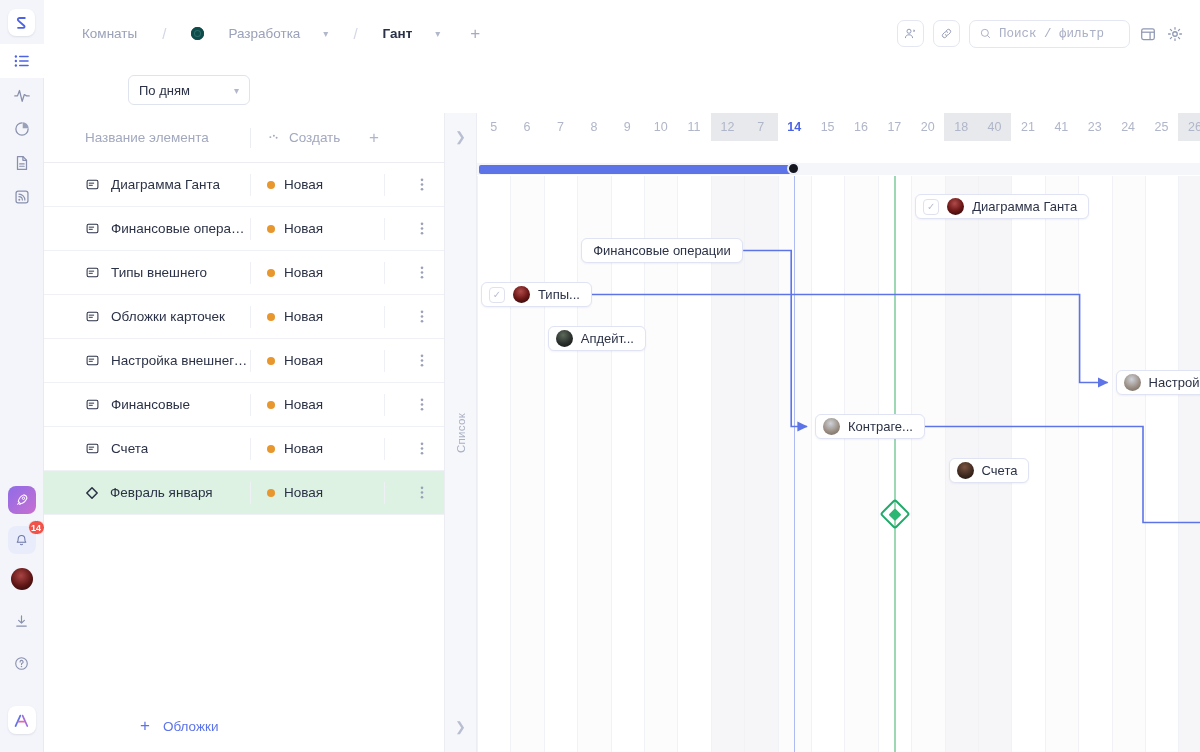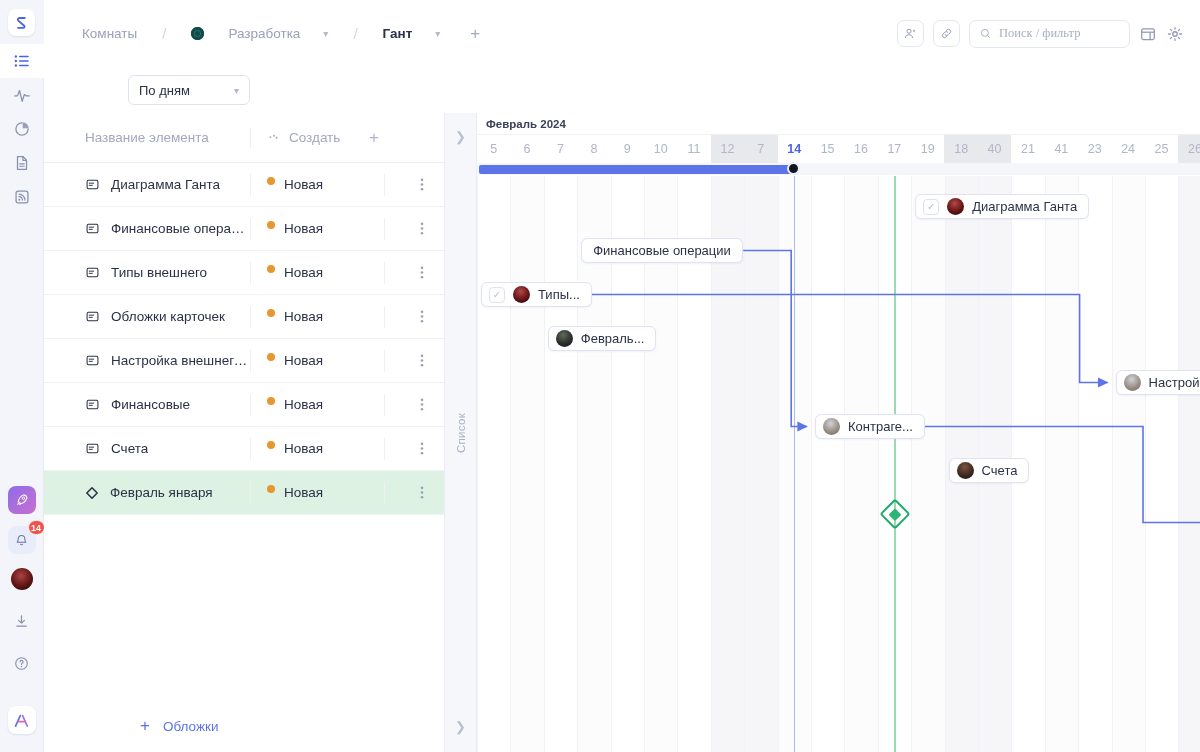--- a/index.html
+++ b/index.html
@@ -103,21 +103,21 @@
     display: flex; align-items: center; justify-content: center;
     color: #9098b4; cursor: pointer; background: #fff;
   }
   .search-box {
     width: 161px; height: 28px; border: 1px solid #e4e7f1; border-radius: 7px;
     display: flex; align-items: center; gap: 7px; padding: 0 9px;
     background: #fff;
   }
   .search-box input {
     border: none; outline: none; font-size: 12.5px; width: 120px;
-    font-family: Liberation Serif, serif; color: #ef4444; background: transparent;
+    font-family: Liberation Mono, monospace; color: #ef4444; background: transparent;
   }
   .search-box input::placeholder { color: #a9afc5; }
   .plain-icon { color: #9098b4; cursor: pointer; display:flex; align-items:center; }
 
   
   .scale-row { padding: 0 0 0 84px; height: 46px; display: flex; align-items: center; }
   .scale-sel {
     width: 122px; height: 30px; border: 1px solid #dfe3ee; border-radius: 6px;
     display: flex; align-items: center; padding: 0 10px; font-size: 13px;
     background:#fff; cursor: pointer;
@@ -149,21 +149,21 @@
   .trow.sel { background: #ddf2e2; }
   .tr-name { width: 165px; display: flex; align-items: center; gap: 11px; overflow: hidden; }
   .tr-name span {
     white-space: nowrap; overflow: hidden; text-overflow: ellipsis;
     color:#2b3247;
   }
   .ic-doc { color:#a8aec6; flex:none; display:flex; }
   .ic-dia { color:#2bb673; flex:none; display:flex; }
   .tr-div { width:1px; height:22px; background:#eff0f5; }
   .tr-status {
-    display:flex; gap:9px; padding-left:16px; width:118px;
+    display:flex; align-items:center; gap:9px; padding-left:16px; width:118px;
   }
   .sdot { width:8px; height:8px; border-radius:50%; background:#e8962e; flex:none; }
   .tr-kebab { margin-left: auto; width: 44px; display:flex; align-items:center; justify-content:center;
     color:#9aa1b9; cursor:pointer; letter-spacing:0; font-size:14px; }
   .tr-kdiv { width:1px; height:22px; background:#eff0f5; }
 
   .create-row {
     position: absolute; left:0; right:0; bottom: 0; height: 52px;
     display:flex; align-items:center; gap:13px; padding-left: 96px;
     color:#5c74e8; font-size:13.5px; cursor:pointer;
@@ -638,36 +638,35 @@
         </div>
       </div>
 
       <div class="split">
         <div class="split-chev t">❯</div>
         <div class="split-label">Список</div>
         <div class="split-chev b">❯</div>
       </div>
 
       <div class="gpane">
-        <div class="g-month">Февраль 2024</div>
         <div class="g-days" id="gdays">
             <div class="g-day">5</div>
             <div class="g-day">6</div>
             <div class="g-day">7</div>
             <div class="g-day">8</div>
             <div class="g-day">9</div>
             <div class="g-day">10</div>
             <div class="g-day">11</div>
             <div class="g-day we">12</div>
             <div class="g-day we">7</div>
             <div class="g-day today">14</div>
             <div class="g-day">15</div>
             <div class="g-day">16</div>
             <div class="g-day">17</div>
-            <div class="g-day">19</div>
+            <div class="g-day">20</div>
             <div class="g-day we">18</div>
             <div class="g-day we">40</div>
             <div class="g-day">21</div>
             <div class="g-day">41</div>
             <div class="g-day">23</div>
             <div class="g-day">24</div>
             <div class="g-day">25</div>
             <div class="g-day we">26</div>
           </div>
         <div class="g-progress">
@@ -739,21 +738,21 @@
             <div class="card plain" style="left: 104.2px; top: 62px;">
               <span>Финансовые операции</span>
             </div>
             <div class="card" style="left: 4px; top: 106px;">
               <span class="cbox">✓</span>
               <span class="cava av-red"></span>
               <span>Типы...</span>
             </div>
             <div class="card" style="left: 70.8px; top: 150px;">
               <span class="cava av-dark"></span>
-              <span>Февраль...</span>
+              <span>Апдейт...</span>
             </div>
             <div class="card" style="left: 638.6px; top: 194px;">
               <span class="cava av-gray"></span>
               <span>Настройка</span>
             </div>
             <div class="card" style="left: 338px; top: 238px;">
               <span class="cava av-gray"></span>
               <span>Контраге...</span>
             </div>
             <div class="card" style="left: 471.6px; top: 282px;">

